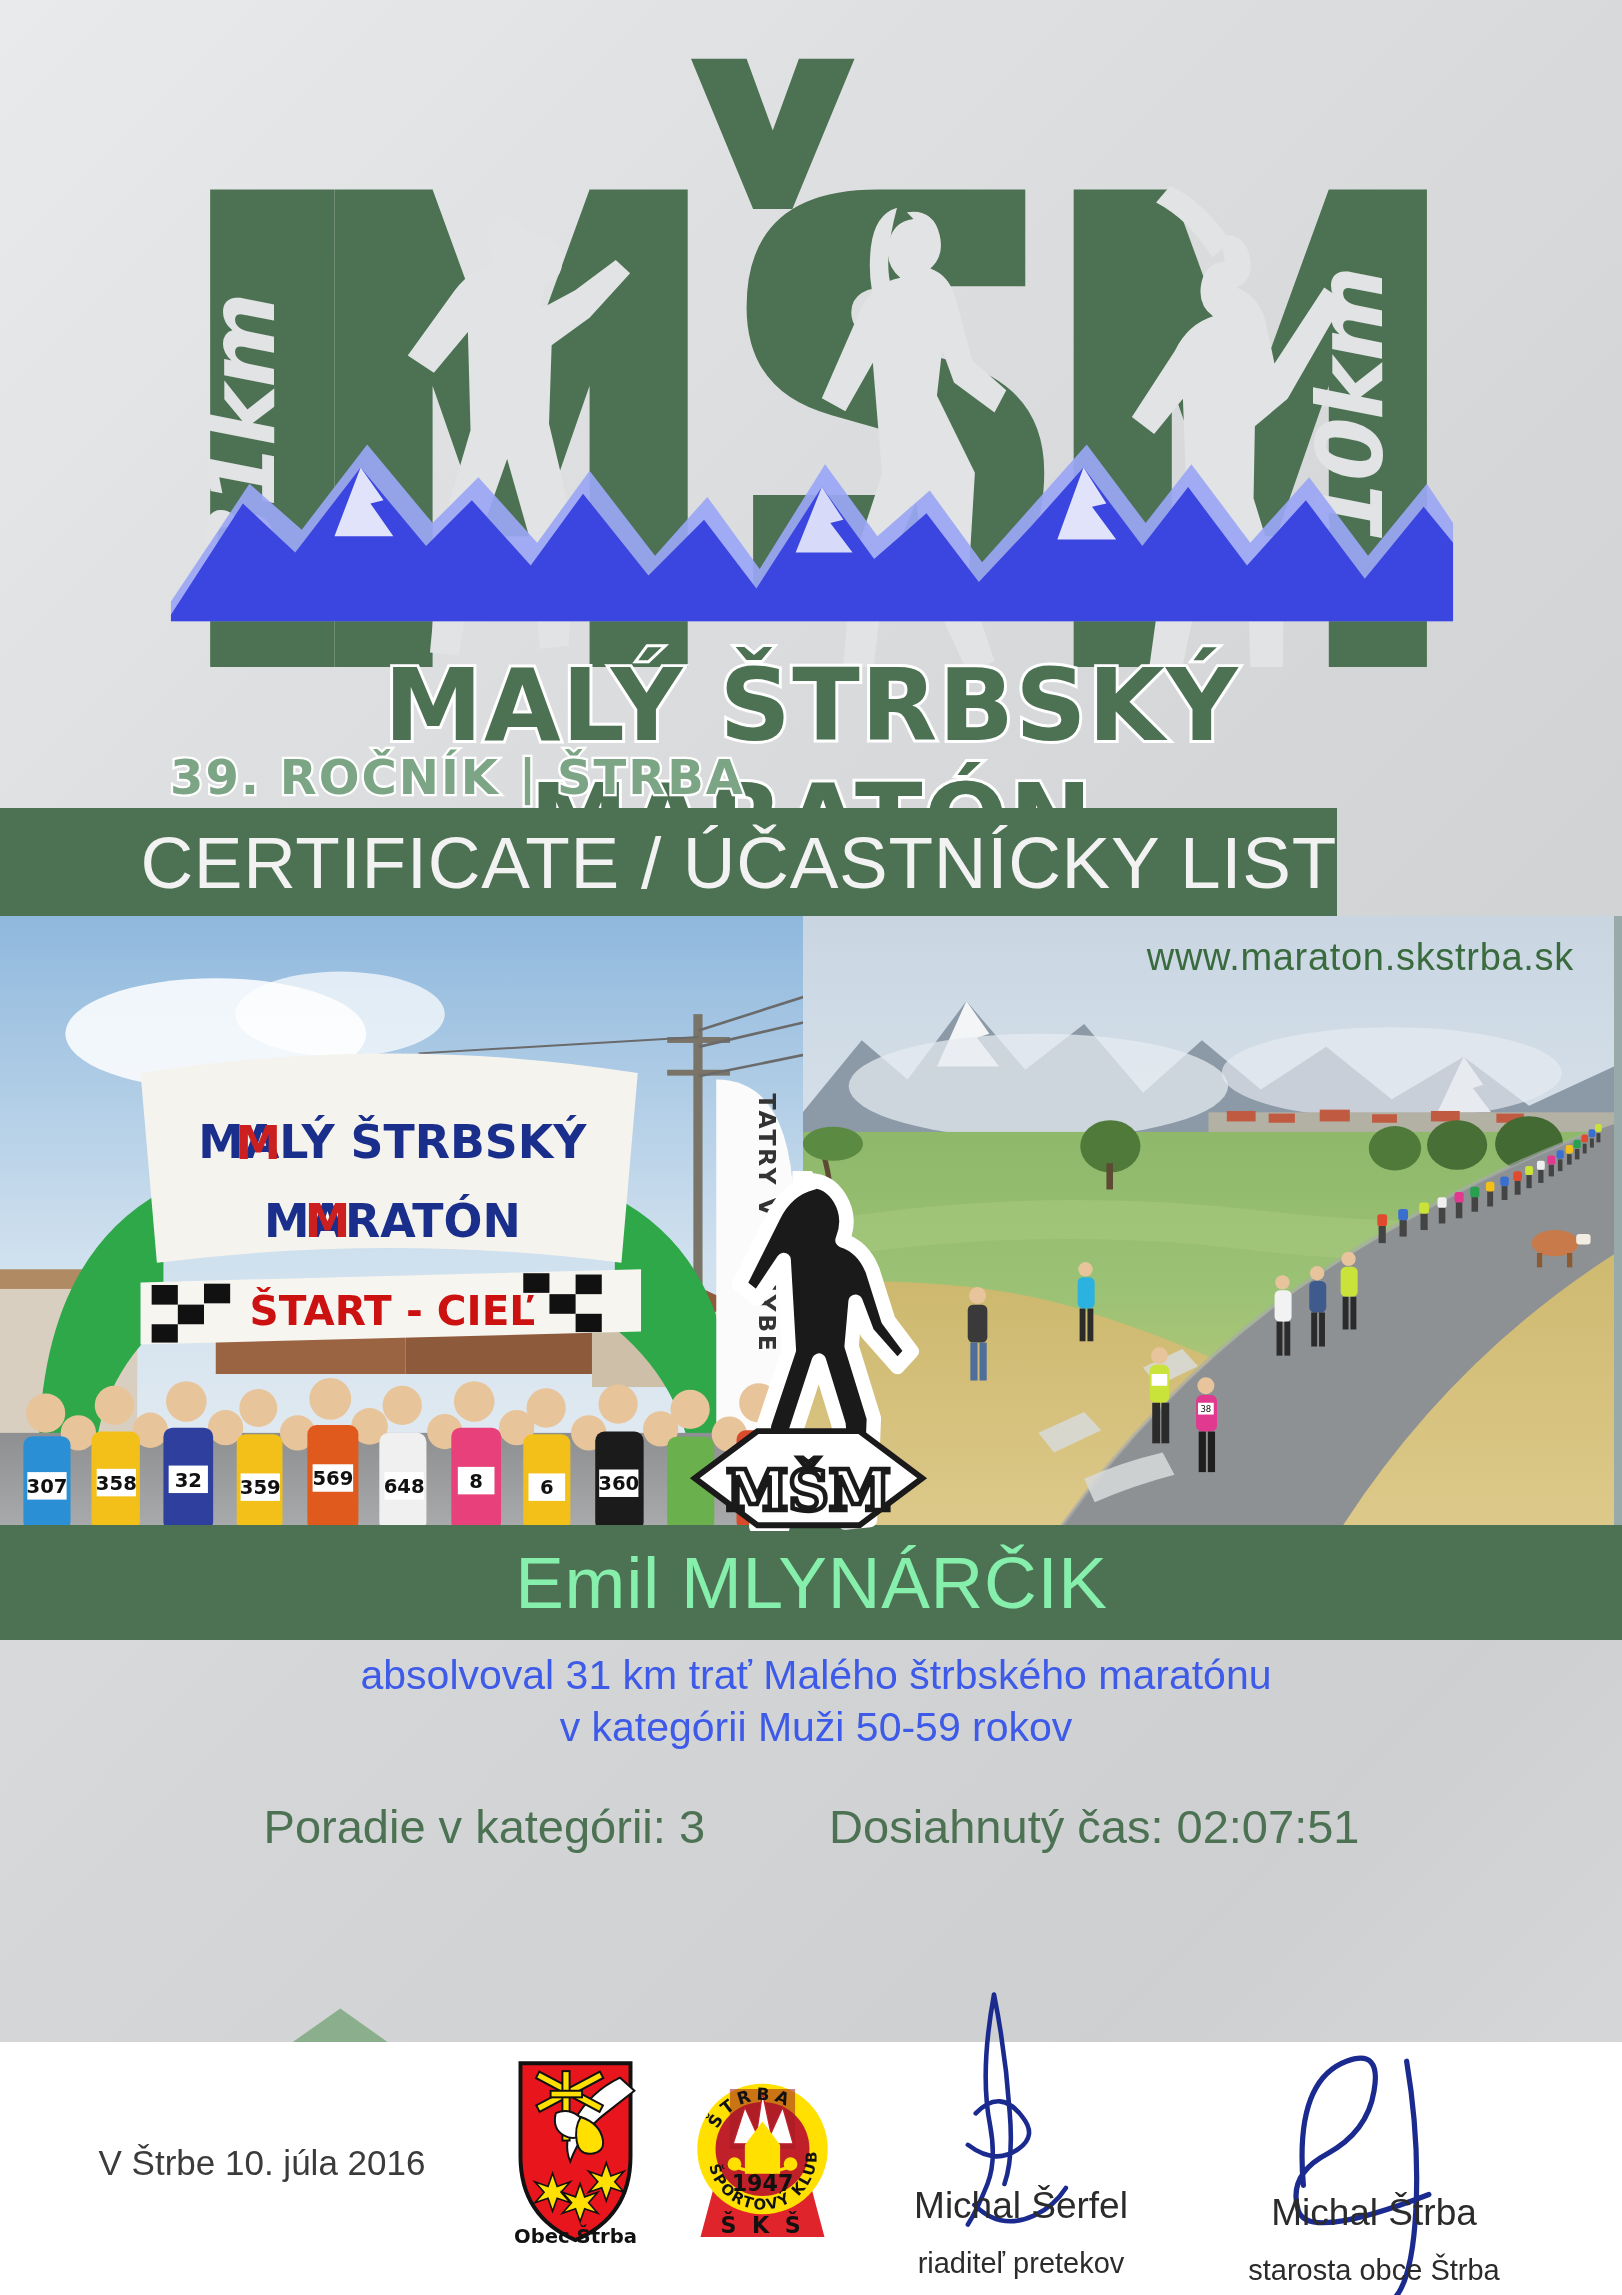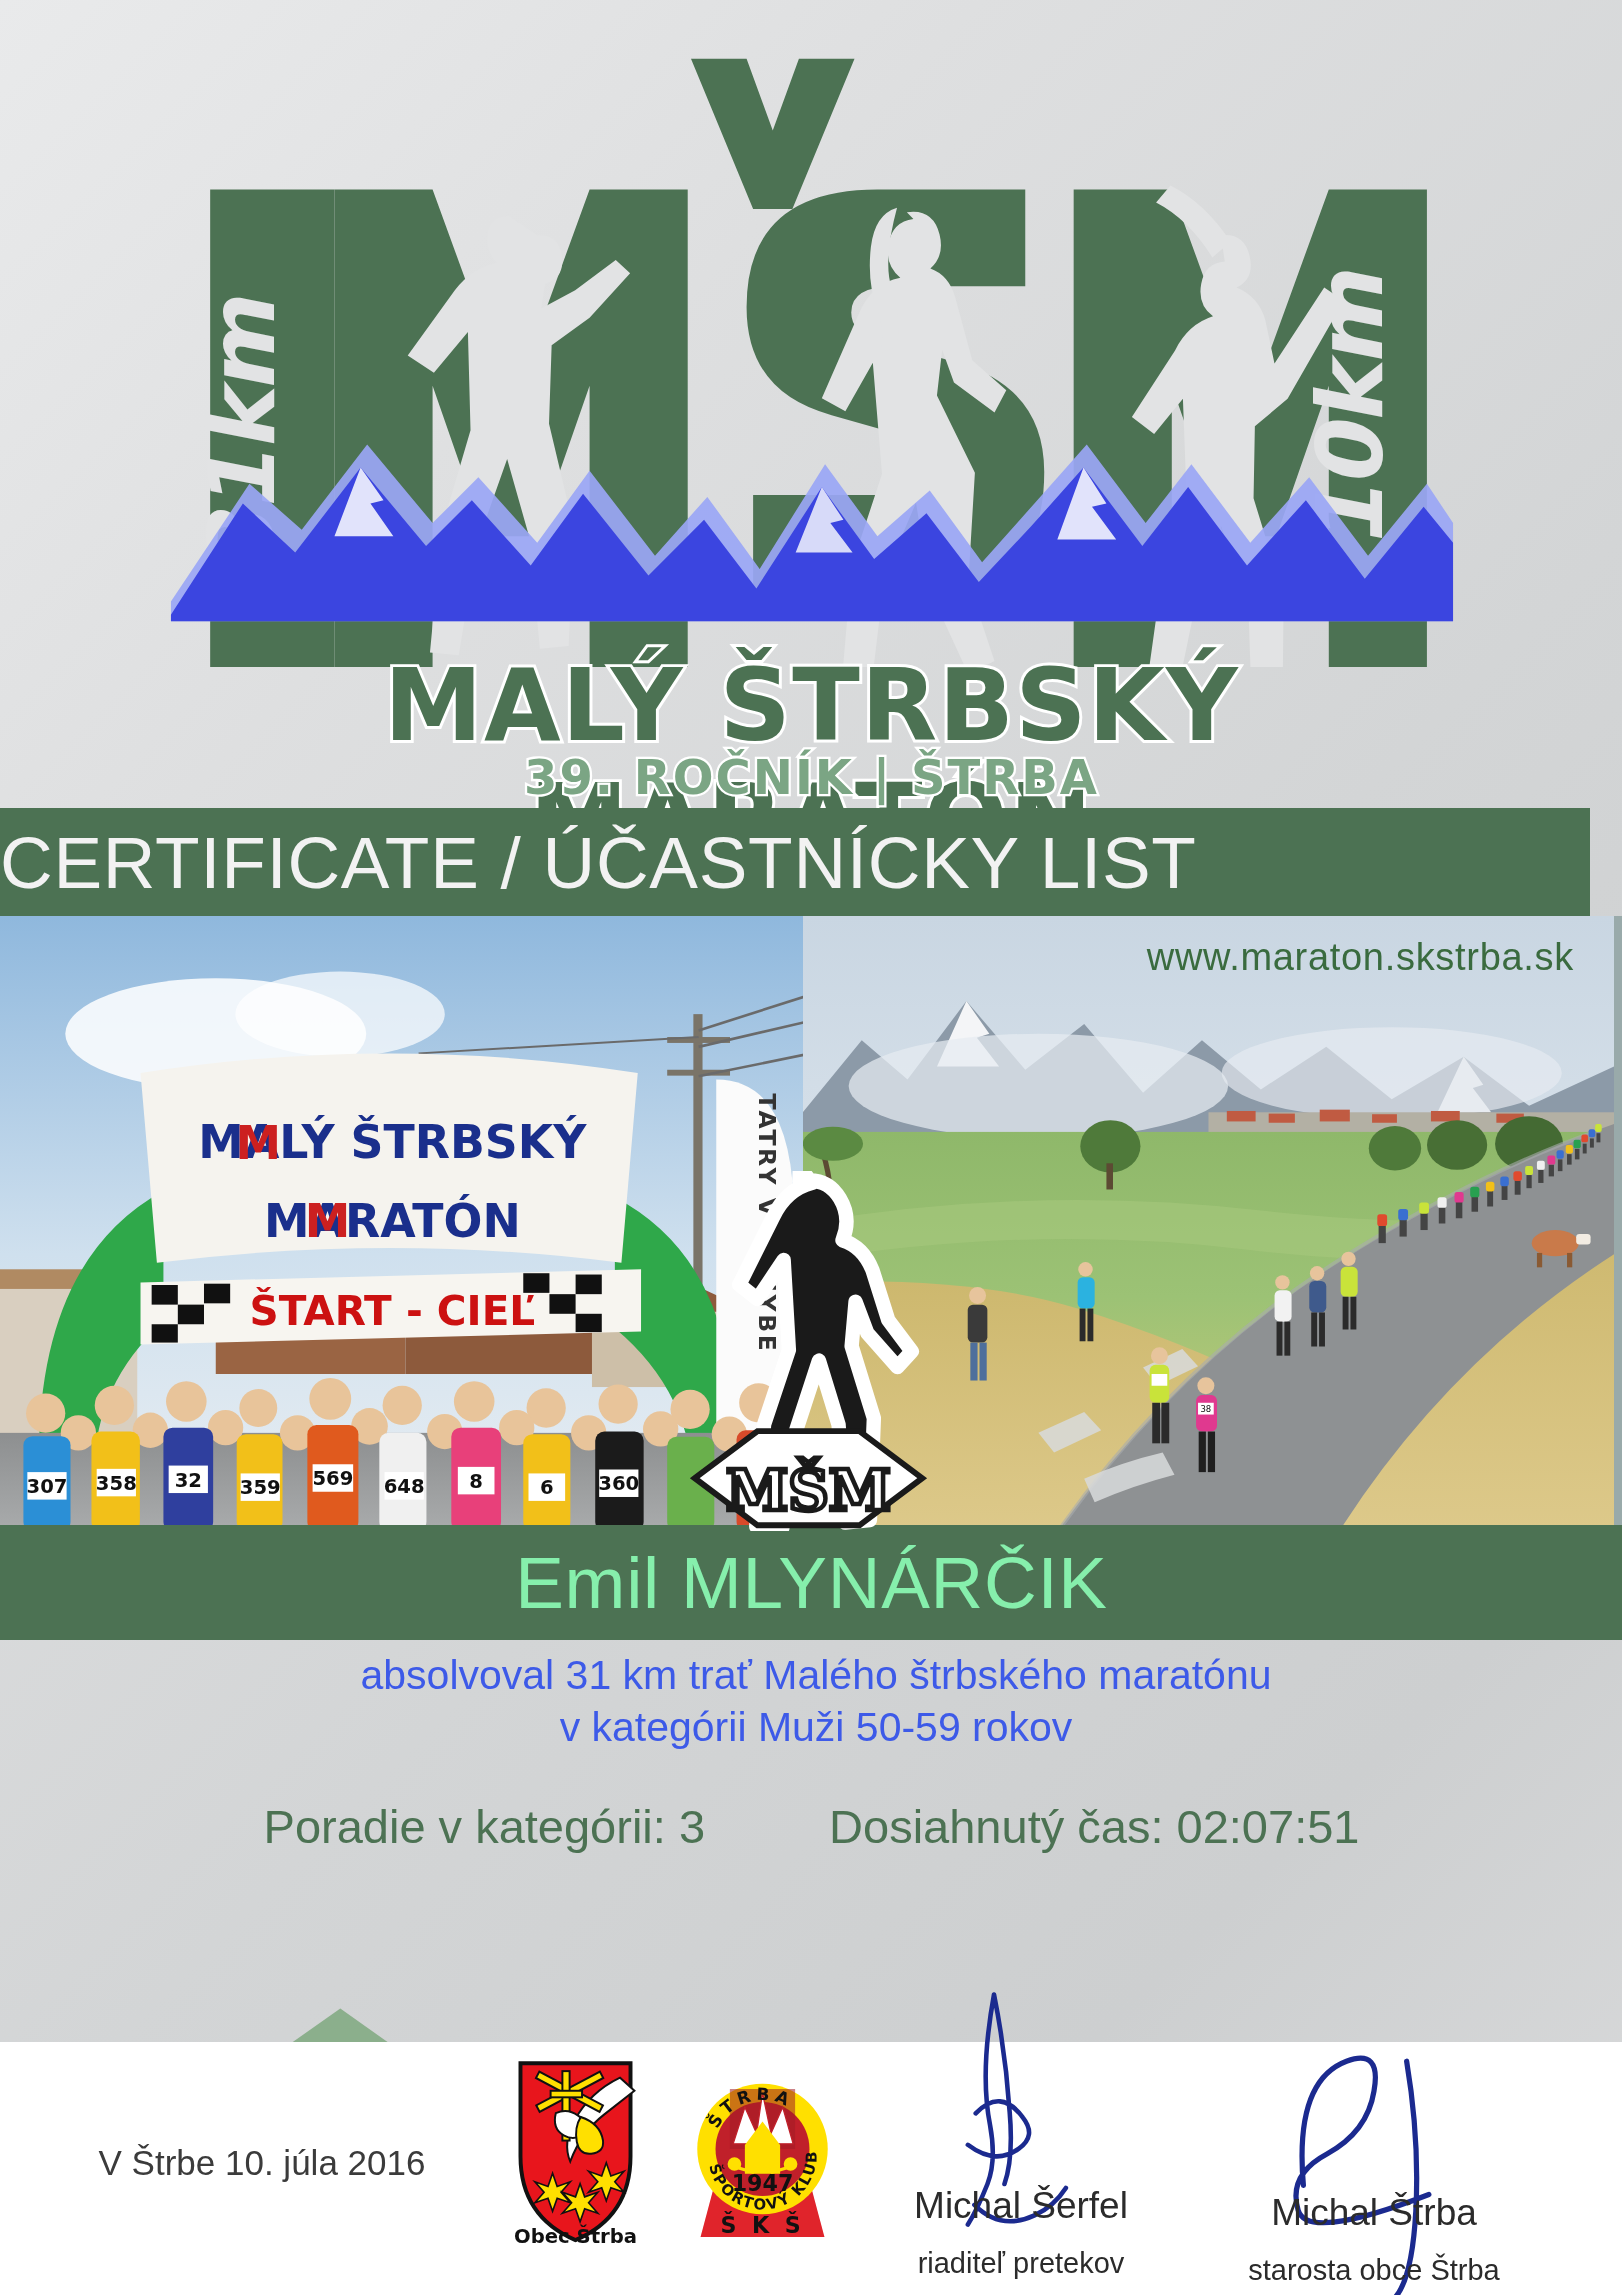--- a/index.html
+++ b/index.html
@@ -26,34 +26,33 @@
     text-align:center;
     font-size:99px;font-weight:bold;
     letter-spacing:1.3px;
     color:#4c7253;
     -webkit-text-stroke:5.9px #ffffff;
     paint-order:stroke fill;
     font-family:"DejaVu Sans", sans-serif;
   }
   .title-sub{
     position:absolute;left:0;right:0;top:710px;
-    text-align:center;
     font-size:48px;font-weight:bold;
     letter-spacing:2px;
     color:#7ba584;
     -webkit-text-stroke:4.6px #ffffff;
     paint-order:stroke fill;
     font-family:"DejaVu Sans", sans-serif;
   }
 
   
   .cert-bar{
-    position:absolute;left:0;top:808px;width:1590px;height:108px;
+    position:absolute;left:0;top:808px;width:1337px;height:108px;
     background:#4c7253;
-    display:flex;align-items:center;justify-content:flex-start;
+    display:flex;align-items:center;justify-content:flex-end;
   }
   .cert-bar span{
     color:#f2f2f2;font-size:73px;font-weight:400;letter-spacing:0.7px;
     font-family:"Liberation Sans", sans-serif;
   }
 
   
   .photo-strip{position:absolute;left:0;top:916px;width:1623px;height:615px;overflow:hidden;background:#9aa;}
   .photo-left{position:absolute;left:0;top:0;width:811px;height:615px;overflow:hidden;}
   .photo-right{position:absolute;left:803px;top:0;width:811px;height:615px;overflow:hidden;}

